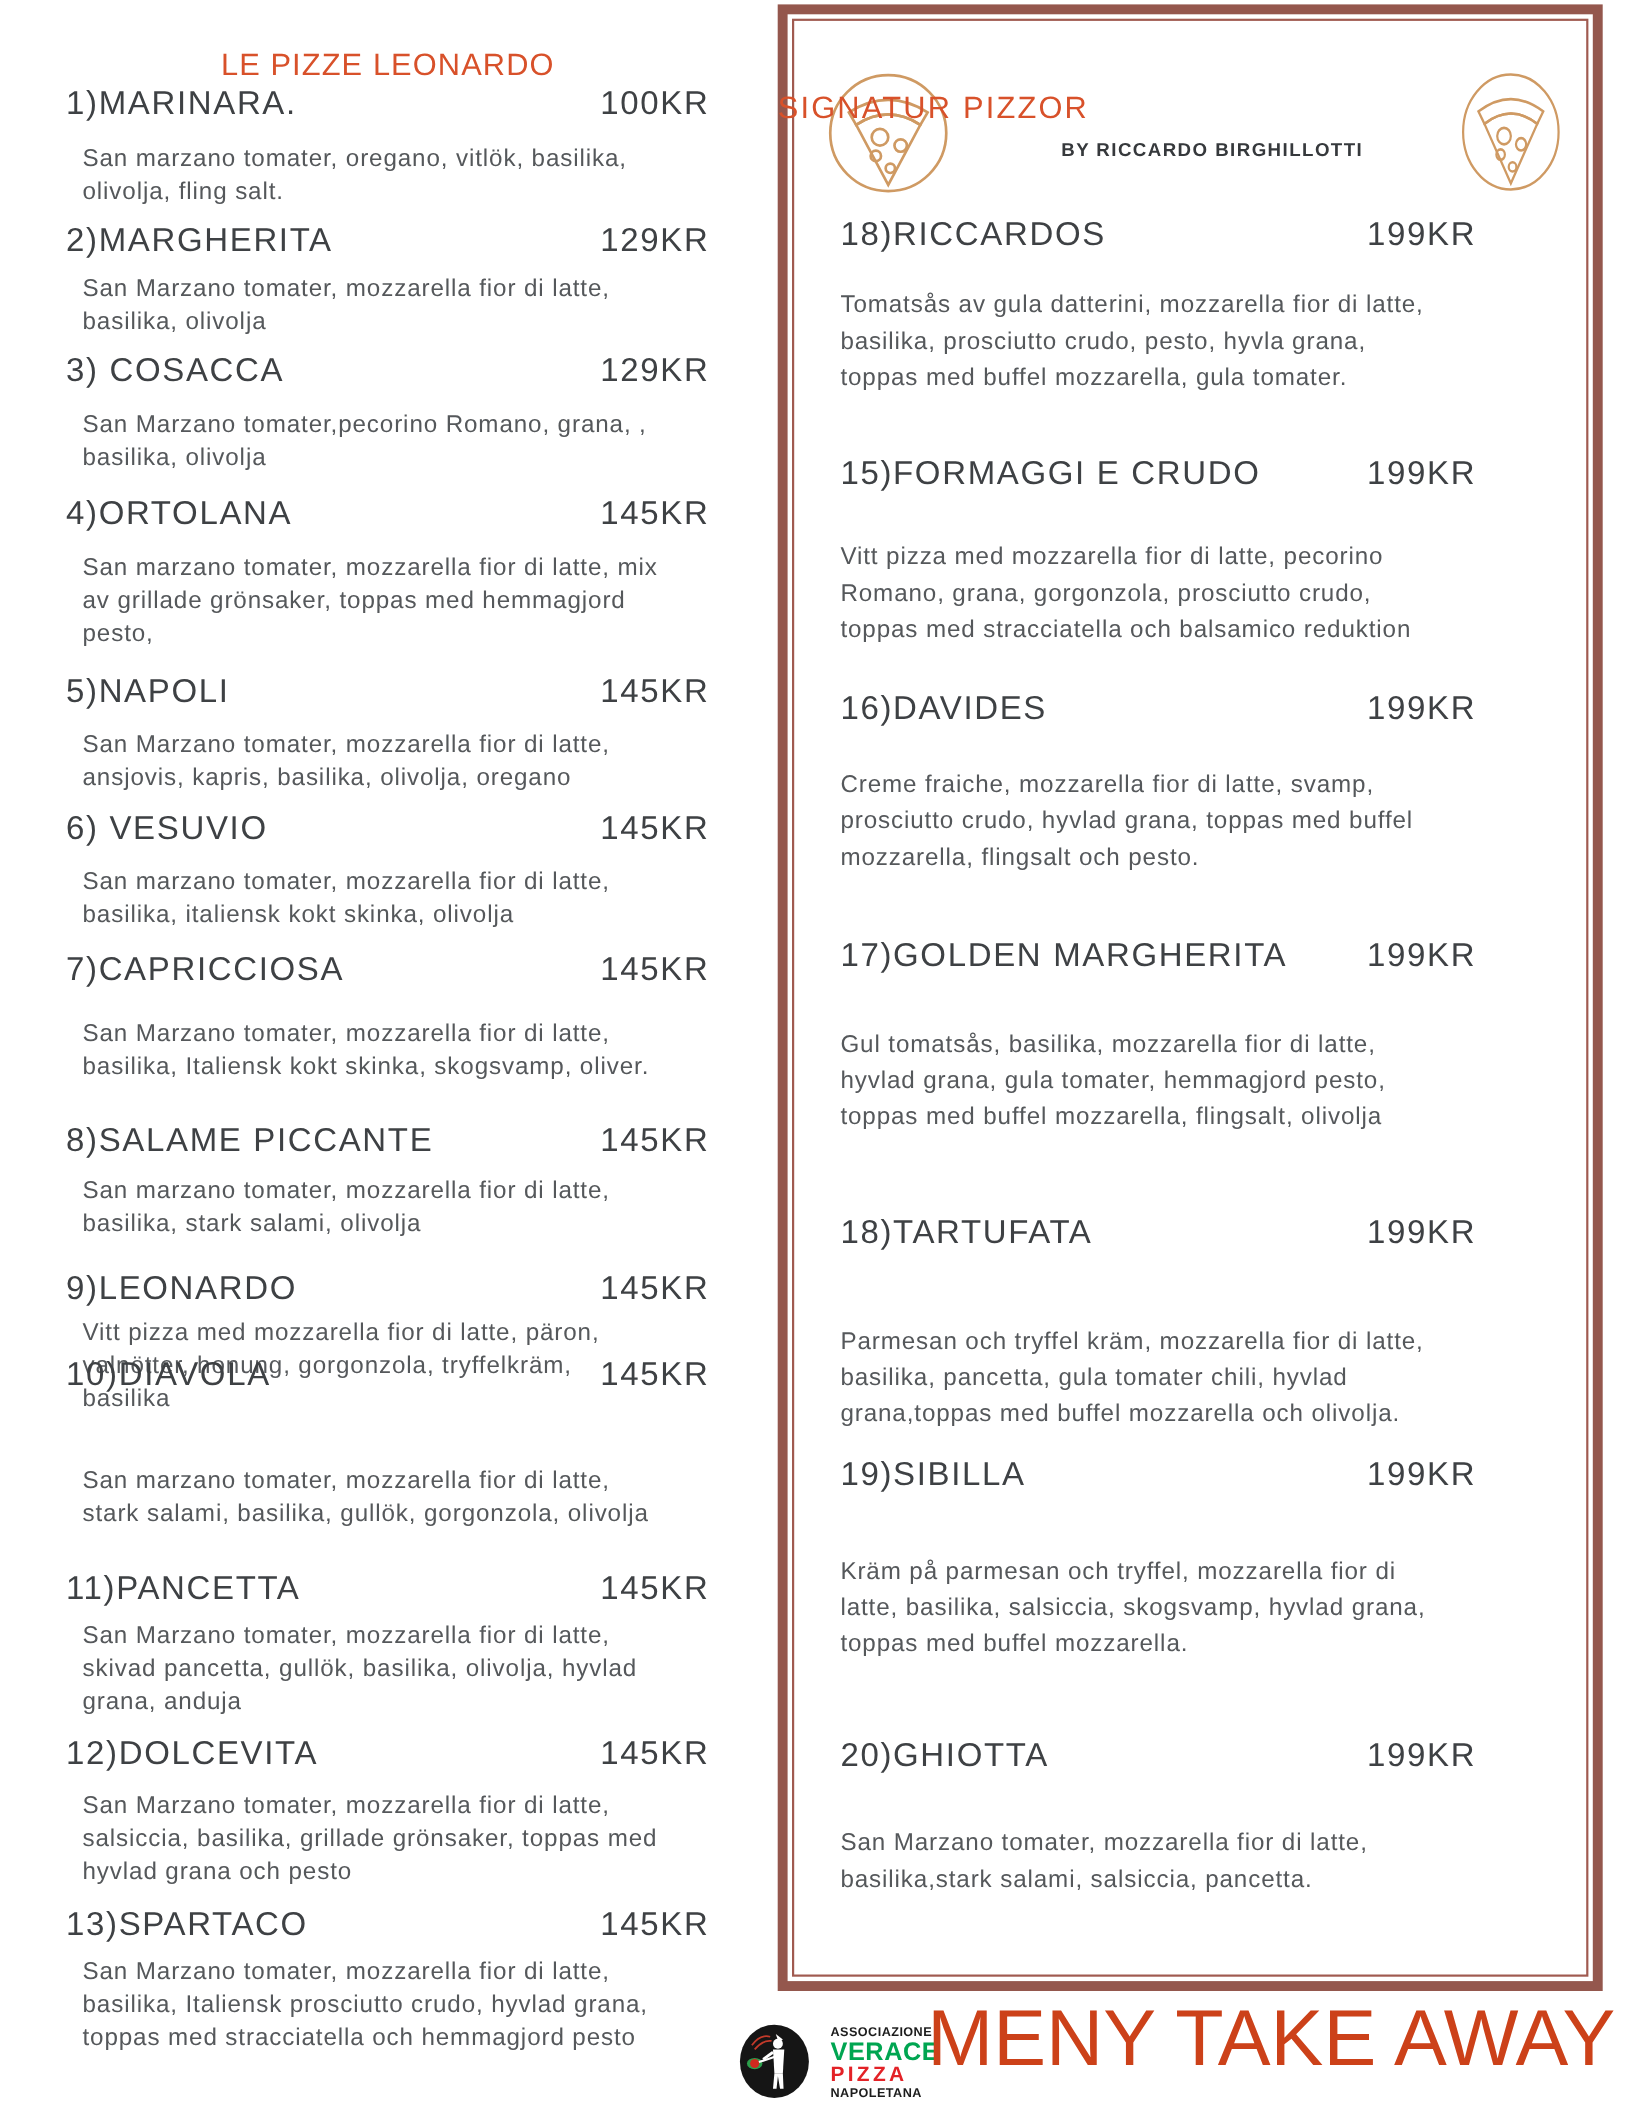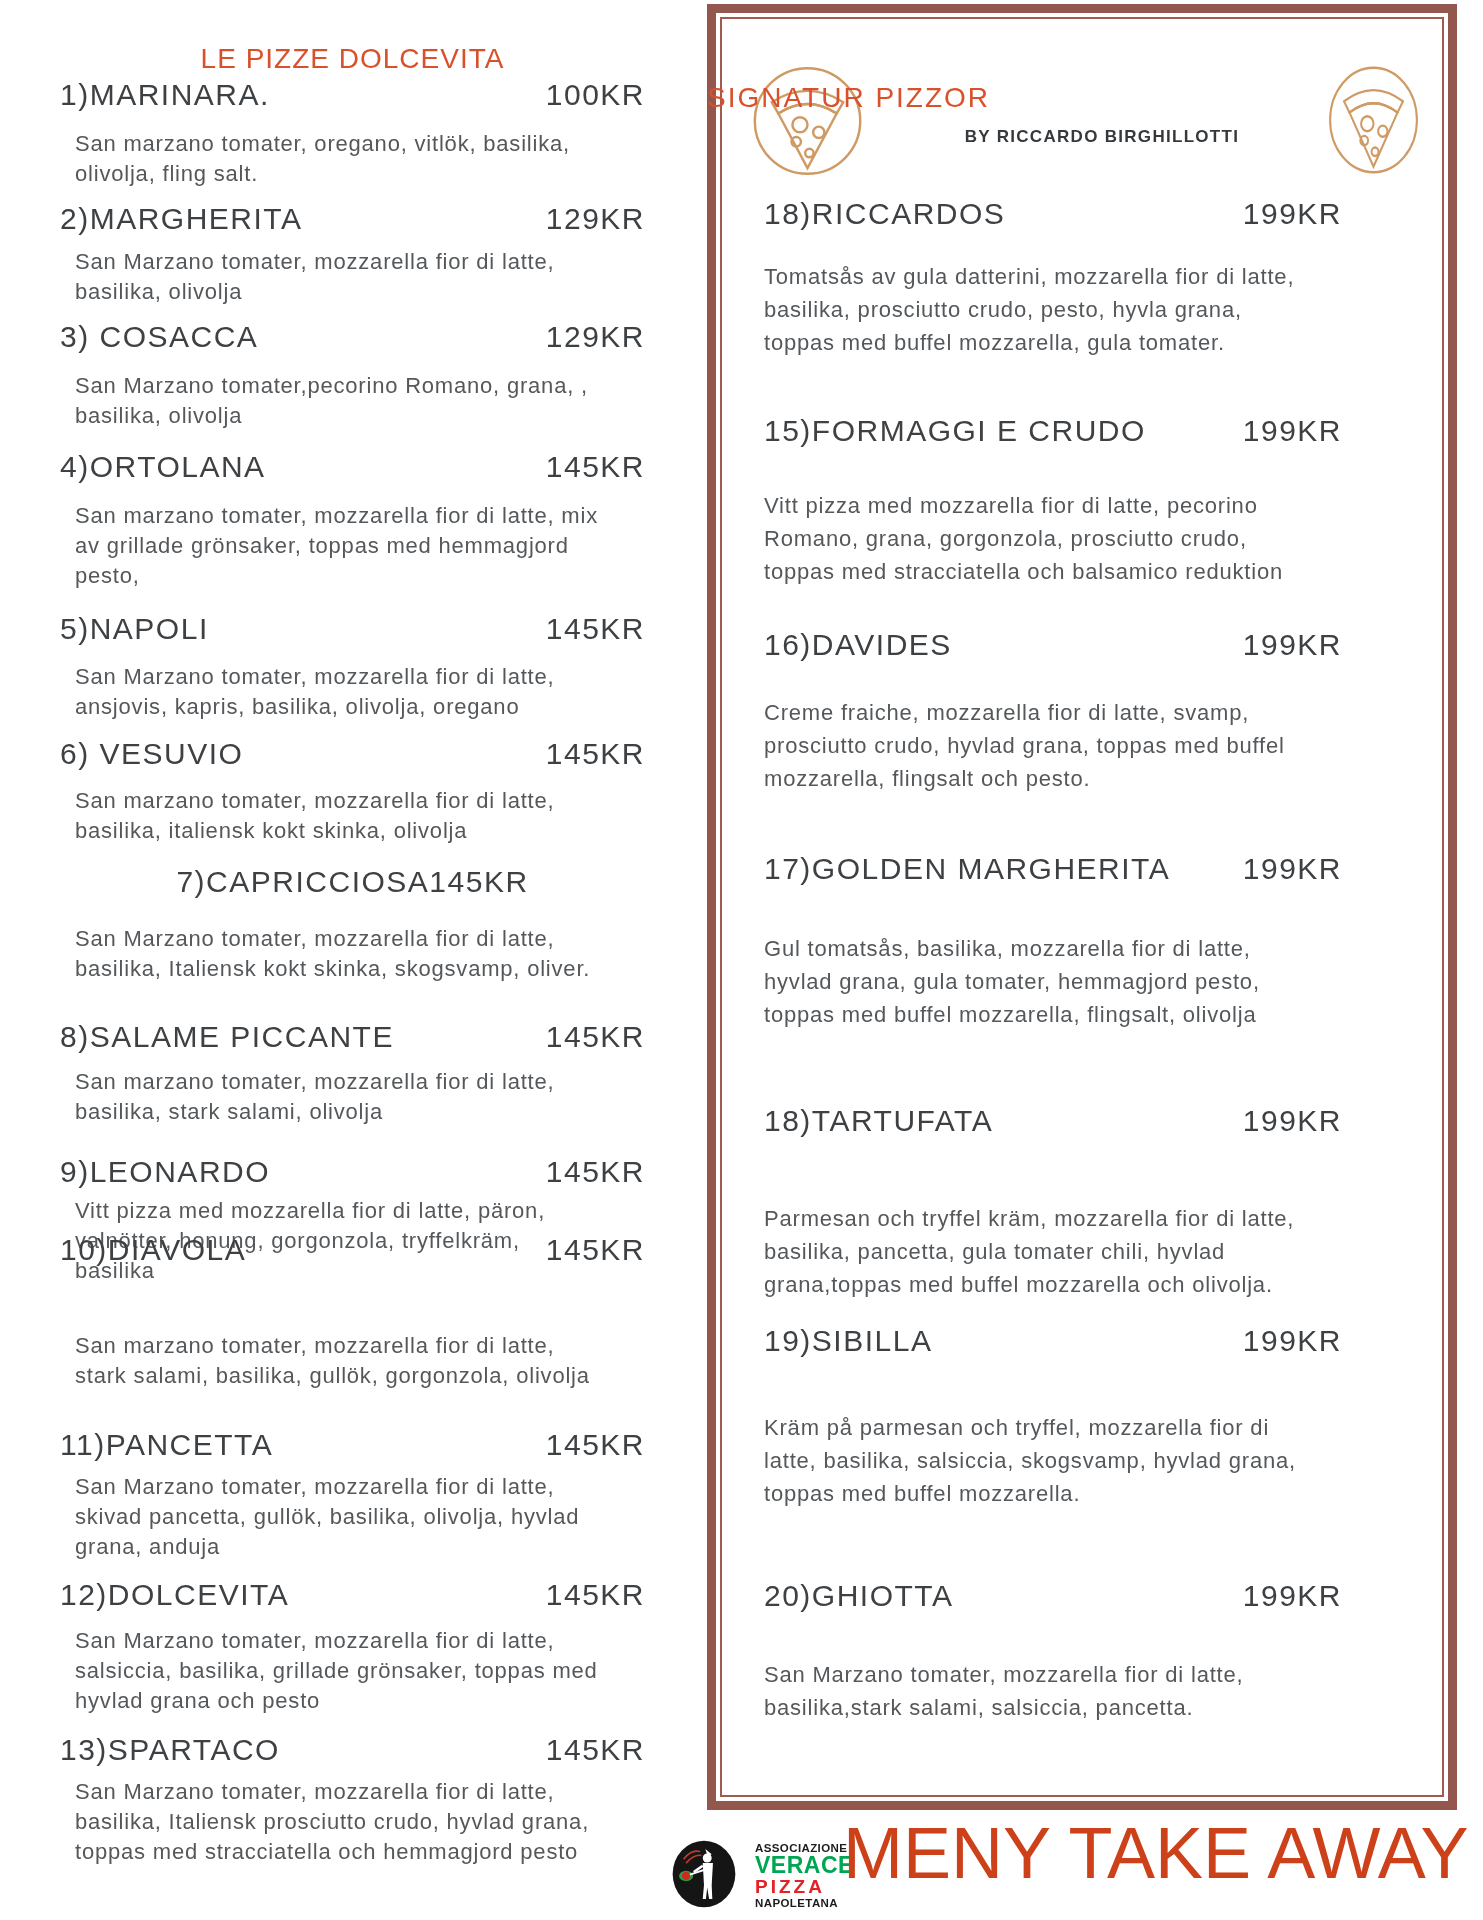--- a/index.html
+++ b/index.html
@@ -31,21 +31,21 @@
   .logo-text{position:absolute;left:755px;top:1842px;display:flex;flex-direction:column;}
   .logo-line1,.logo-line4{font-size:11.5px;font-weight:700;color:#1c1c1c;letter-spacing:0.4px;line-height:13px;}
   .logo-line2{font-size:23px;font-weight:700;color:var(--verace-green);line-height:21px;letter-spacing:0.5px;}
   .logo-line3{font-size:19px;font-weight:700;color:var(--pizza-red);line-height:21px;letter-spacing:3px;}
 </style>
 </head>
 <body>
 
 <div class="page">
 
-  <h1 class="left-heading">LE PIZZE DOLCEVITA</h1>
+  <h1 class="left-heading">LE PIZZE LEONARDO</h1>
   <div id="left-items">
       <div class="item-title" style="top: 77px; left: 60px; width: 585px;">
         <span>1)MARINARA.</span>
         <span>100KR</span>
       </div>
       <p class="item-desc" style="top: 129px; left: 75px; width: 620px; line-height: 30px;">San marzano tomater, oregano, vitlök, basilika,
 olivolja, fling salt.</p>
       <div class="item-title" style="top: 201px; left: 60px; width: 585px;">
         <span>2)MARGHERITA</span>
         <span>129KR</span>
@@ -70,21 +70,21 @@
         <span>145KR</span>
       </div>
       <p class="item-desc" style="top: 662px; left: 75px; width: 620px; line-height: 30px;">San Marzano tomater, mozzarella fior di latte,
 ansjovis, kapris, basilika, olivolja, oregano</p>
       <div class="item-title" style="top: 736px; left: 60px; width: 585px; gap: 40px;">
         <span>6) VESUVIO</span>
         <span>145KR</span>
       </div>
       <p class="item-desc" style="top: 786px; left: 75px; width: 620px; line-height: 30px;">San marzano tomater, mozzarella fior di latte,
 basilika, italiensk kokt skinka, olivolja</p>
-      <div class="item-title" style="top: 864px; left: 60px; width: 585px; justify-content: center;">
+      <div class="item-title" style="top: 864px; left: 60px; width: 585px;">
         <span>7)CAPRICCIOSA</span>
         <span>145KR</span>
       </div>
       <p class="item-desc" style="top: 924px; left: 75px; width: 620px; line-height: 30px;">San Marzano tomater, mozzarella fior di latte,
 basilika, Italiensk kokt skinka, skogsvamp, oliver.</p>
       <div class="item-title" style="top: 1019px; left: 60px; width: 585px;">
         <span>8)SALAME PICCANTE</span>
         <span>145KR</span>
       </div>
       <p class="item-desc" style="top: 1067px; left: 75px; width: 620px; line-height: 30px;">San marzano tomater, mozzarella fior di latte,

